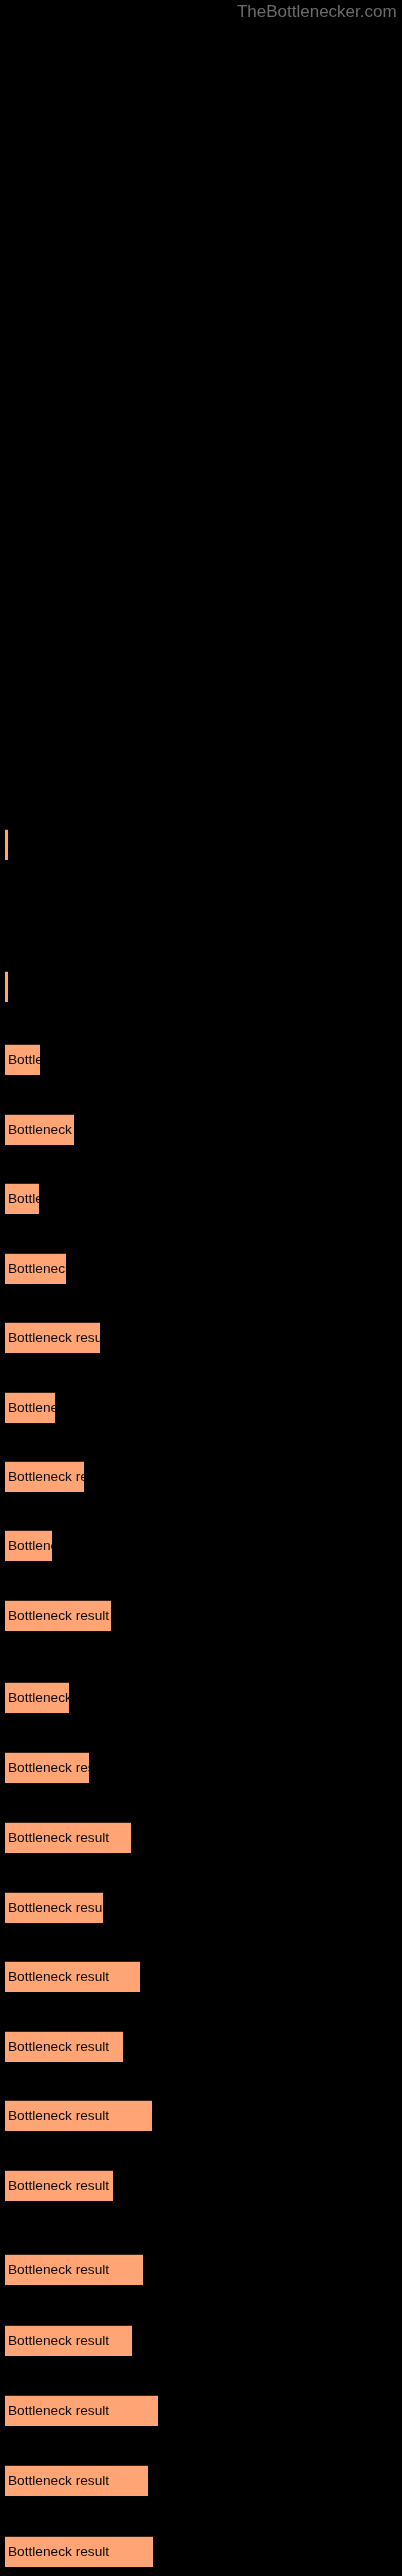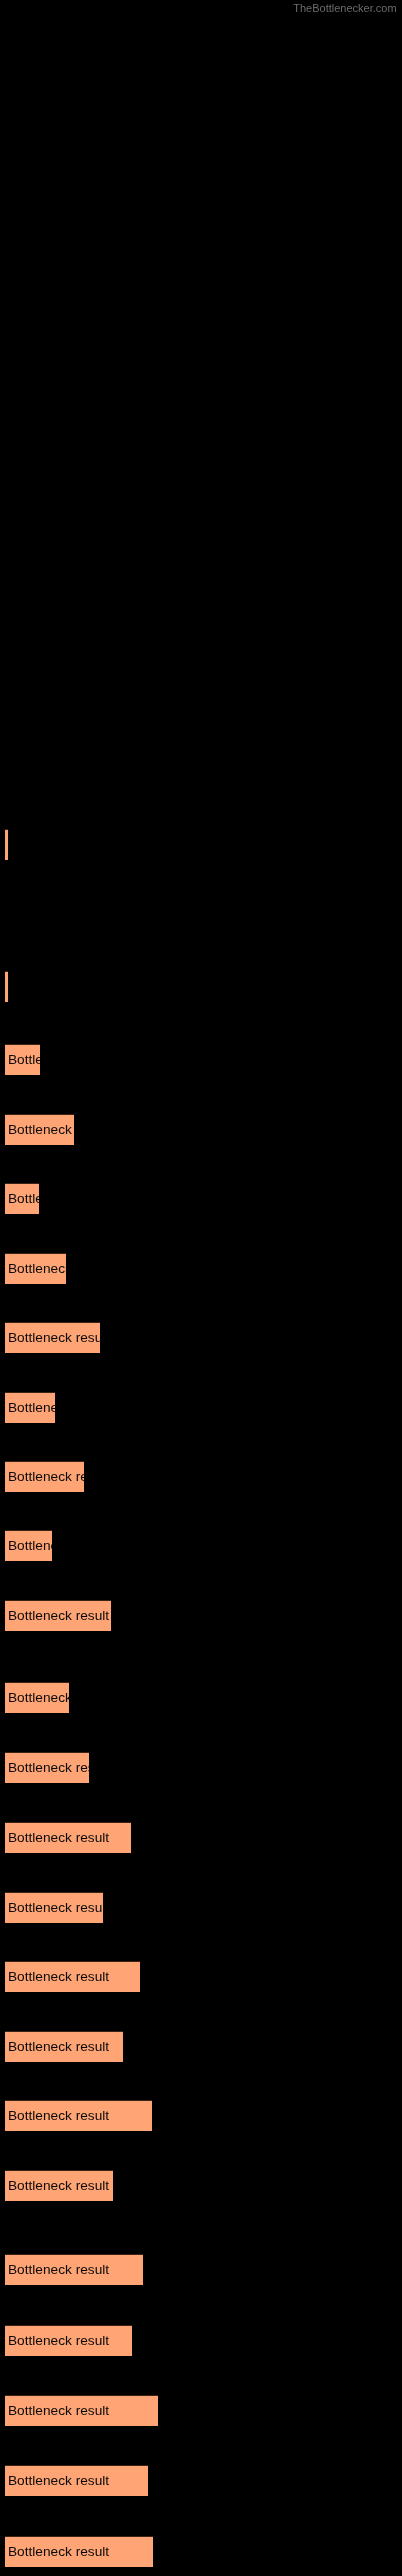--- a/index.html
+++ b/index.html
@@ -20,21 +20,21 @@
     top: 0;
     width: 403px;
     height: 2576px;
     background: #000000;
   }
   .watermark {
     position: absolute;
     right: 6.4px;
     top: 1.6px;
     color: #6b6b6b;
-    font-size: 11px;
+    font-size: 17px;
     font-family: "Liberation Sans", sans-serif;
     letter-spacing: 0px;
     white-space: nowrap;
     user-select: none;
   }
   .bars-layer {
     position: absolute;
     left: 0;
     top: 0;
     width: 403px;

